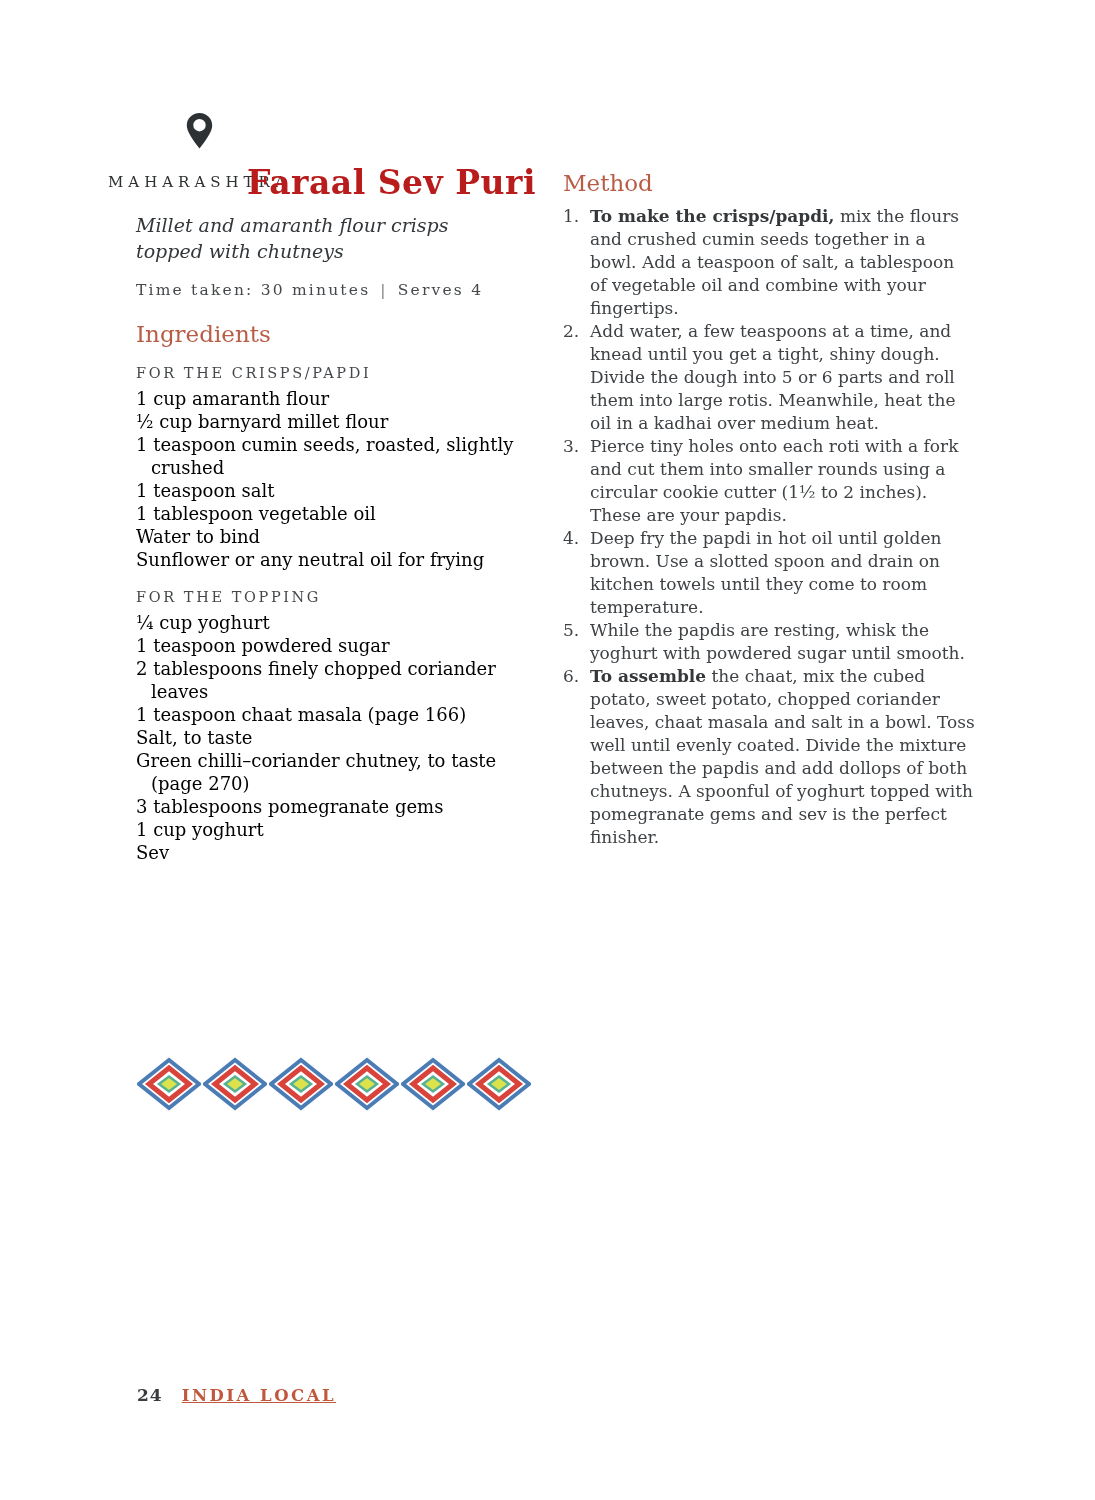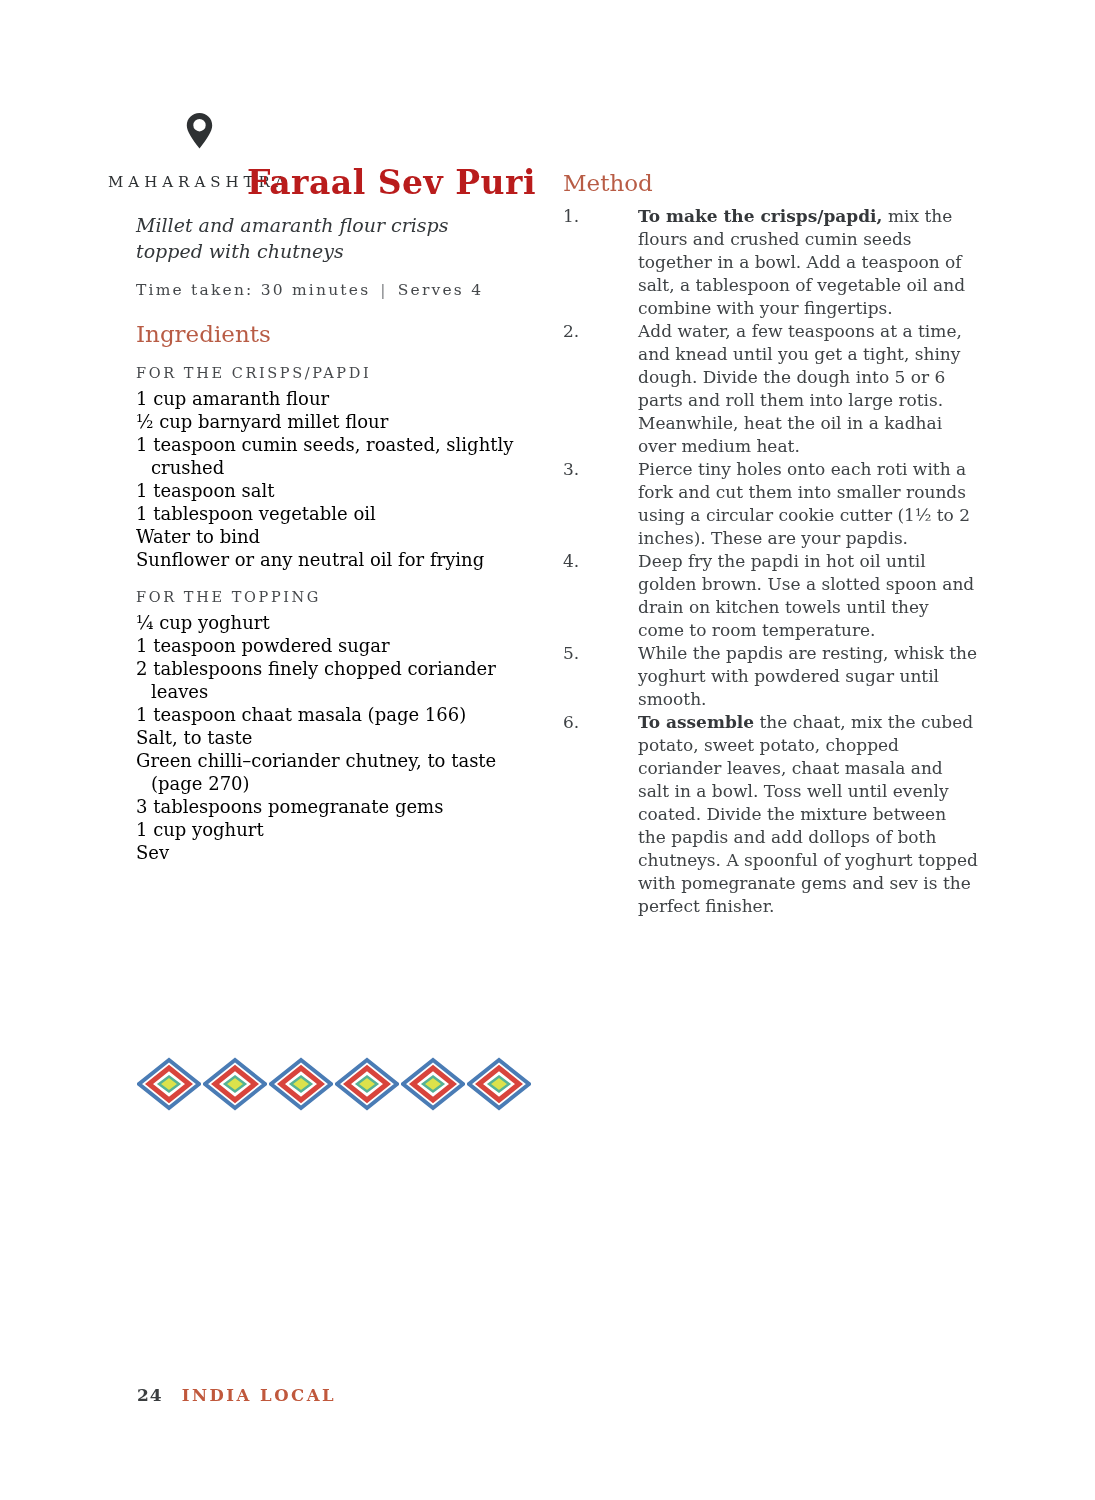--- a/index.html
+++ b/index.html
@@ -58,39 +58,40 @@
   }
 
   
   .right-col { position: absolute; left: 563px; top: 170px; width: 415px; }
   .method-list { list-style: none; margin-top: 9px; }
   .method-list li {
     display: flex; align-items: flex-start;
     font-size: 17px; line-height: 23px; color: #3e4245;
   }
   .step-num { width: 27px; flex: 0 0 27px; }
-  .step-body { flex: 1; max-width: 385px; margin-left: 48px; }
+  .step-body { flex: 1; max-width: 385px; }
   .step-body b { font-weight: bold; color: #35383b; }
 
   
   .diamond-border {
     position: absolute; left: 137px; top: 1057px;
     display: flex; gap: 2px; align-items: center;
   }
   .diamond-border svg { display: block; }
 
   
   .footer {
     position: absolute; left: 137px; top: 1385px;
     display: flex; align-items: baseline; gap: 19px;
   }
   .page-number { font-size: 17px; font-weight: bold; color: #3a3d3f; letter-spacing: 1px; }
   .book-title {
     font-size: 16.5px; font-weight: bold; color: #c0583c;
     letter-spacing: 2.5px;
+    text-decoration: underline;
   }
 </style>
 </head>
 <body>
 
 <div class="page">
 
   <div class="region-header">
     <span class="pin-icon">
       <svg width="27" height="40" viewBox="0 0 27 40">

